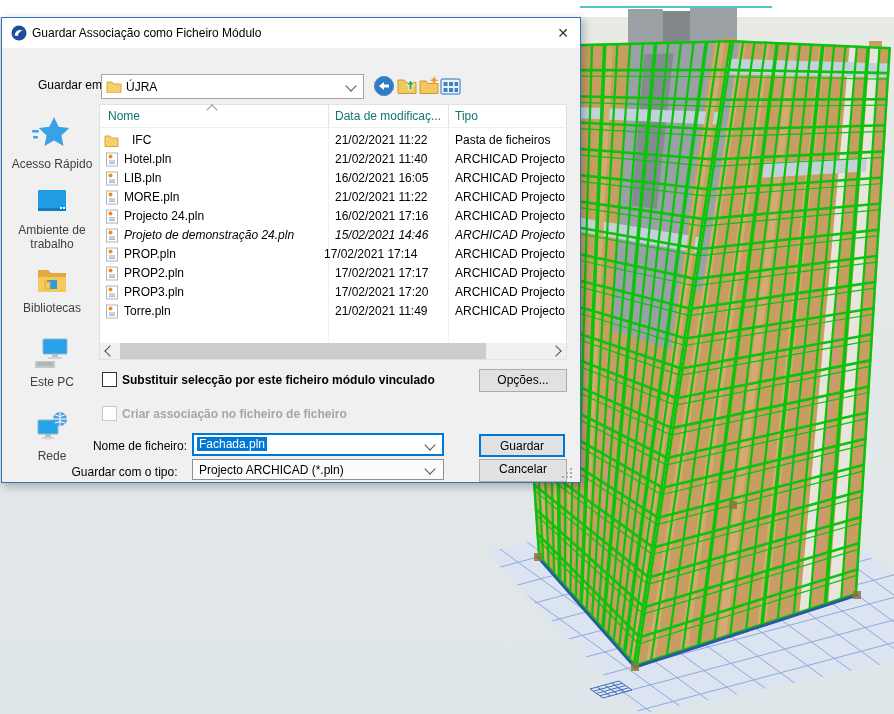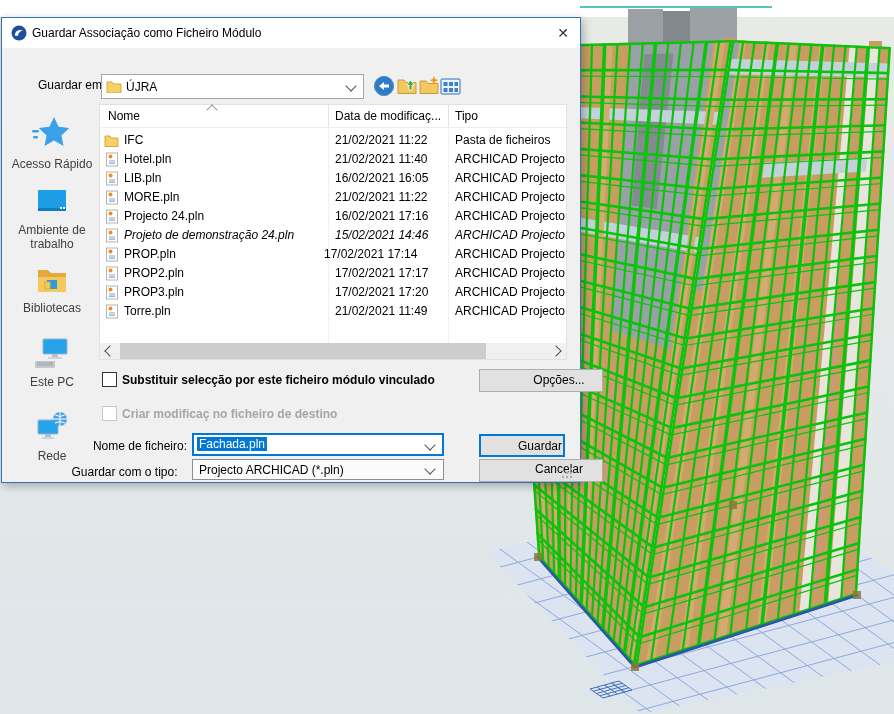--- a/index.html
+++ b/index.html
@@ -24,36 +24,36 @@
         transform:rotate(45deg);}
   .chev-up{transform:rotate(-135deg);border-color:#9a9a9a;}
   
   .tbicon{width:22px;height:22px;top:57px;}
   
   .side-item{width:92px;text-align:center;cursor:pointer;}
   .side-label{display:block;line-height:14px;color:#404040;}
   
   #list-panel{left:97px;top:86px;width:468px;height:256px;background:#fff;border:1px solid #e2e2e2;box-sizing:border-box;}
   #list-header{left:0;top:0;width:466px;height:22px;background:#fff;border-bottom:1px solid #eee;}
-  .hcol{top:4px;color:#000000;}
+  .hcol{top:4px;color:#0f766e;}
   .colsep{top:0;width:1px;height:254px;background:#eef2f7;}
   .hsep{top:0;width:1px;height:22px;background:#e2e2e2;}
   .frow{left:0;width:466px;height:19px;cursor:default;}
   .fcell{position:absolute;top:2px;white-space:nowrap;overflow:hidden;}
   
   #hscroll{left:0;top:238px;width:466px;height:16px;background:#f0f0f0;}
   #hthumb{left:20px;top:0;width:366px;height:16px;background:#cdcdcd;}
   .sb-arrow{top:4px;width:7px;height:7px;border-right:1.6px solid #505050;border-bottom:1.6px solid #505050;}
   
   .cb{width:13px;height:13px;background:#fff;border:1px solid #333;}
   .cb.disabled{border-color:#c8c8c8;}
   .cb-label{font-weight:bold;}
   .cb-label.disabled{color:#a6a6a6;}
   
-  .btn{background:#e1e1e1;border:1px solid #adadad;text-align:center;cursor:pointer;padding-left:36px;}
+  .btn{background:#e1e1e1;border:1px solid #adadad;text-align:center;cursor:pointer;}
   #opcoes-btn{left:477px;top:351px;width:86px;height:21px;line-height:20px;}
   #guardar-btn{left:477px;top:416px;width:86px;height:23px;line-height:20px;border:2px solid #0078d7;box-sizing:border-box;}
   #cancelar-btn{left:477px;top:441px;width:86px;height:21px;line-height:19px;}
   
   #filename-label{left:85px;top:421px;width:100px;text-align:right;}
   #filename-combo{left:190px;top:415px;width:252px;height:23px;border:2px solid #0078d7;background:#fff;box-sizing:border-box;}
   #filename-sel{left:3px;top:2px;background:#0078d7;color:#fff;padding:0 2px;}
   #filetype-label{left:60px;top:447px;width:125px;text-align:center;}
   #filetype-combo{left:190px;top:441px;width:252px;height:21px;background:#fbfbfb;border:1px solid #8f8f8f;box-sizing:border-box;padding-left:32px;}
   #filetype-text{left:6px;top:3px;}
@@ -389,21 +389,21 @@
         <span class="abs hcol" style="left:8px">Nome</span>
         <span class="abs hcol" style="left:235px">Data de modificaç...</span>
         <span class="abs hcol" style="left:355px">Tipo</span>
         <span class="abs chev chev-up" style="left:108px;top:1px"></span>
         <div class="abs hsep" style="left:228px"></div>
         <div class="abs hsep" style="left:348px"></div>
       </div>
       <div id="file-rows" class="abs" style="left:0;top:26px;width:466px">
           <div class="frow abs" style="top: 0px;"><span><svg width="15" height="13" style="position:absolute;left:4px;top:3px">
                 <path d="M1 2 h5 l1.5 2 H14 v8.5 H1 Z" fill="#f7d06b" stroke="#d8a837"></path>
-              </svg></span><span class="fcell" style="left:24px;width:200px">IFC</span><span class="fcell" style="left:235px;width:110px">21/02/2021 11:22</span><span class="fcell" style="left:355px;width:110px">Pasta de ficheiros</span></div>
+              </svg></span><span class="fcell" style="left:32px;width:200px">IFC</span><span class="fcell" style="left:235px;width:110px">21/02/2021 11:22</span><span class="fcell" style="left:355px;width:110px">Pasta de ficheiros</span></div>
           <div class="frow abs" style="top: 19px;"><span><svg width="14" height="15" style="position:absolute;left:5px;top:2px">
                 <rect x="1.5" y="1" width="11" height="13" fill="#fff" stroke="#b4b4b4"></rect>
                 <circle cx="5.5" cy="4.5" r="2" fill="#f08a21"></circle>
                 <path d="M4 9 h6 M4 11.2 h6" stroke="#7aa7d8" stroke-width="1.2"></path>
               </svg></span><span class="fcell" style="left:24px;width:200px">Hotel.pln</span><span class="fcell" style="left:235px;width:110px">21/02/2021 11:40</span><span class="fcell" style="left:355px;width:110px">ARCHICAD Projecto</span></div>
           <div class="frow abs" style="top: 38px;"><span><svg width="14" height="15" style="position:absolute;left:5px;top:2px">
                 <rect x="1.5" y="1" width="11" height="13" fill="#fff" stroke="#b4b4b4"></rect>
                 <circle cx="5.5" cy="4.5" r="2" fill="#f08a21"></circle>
                 <path d="M4 9 h6 M4 11.2 h6" stroke="#7aa7d8" stroke-width="1.2"></path>
               </svg></span><span class="fcell" style="left:24px;width:200px">LIB.pln</span><span class="fcell" style="left:235px;width:110px">16/02/2021 16:05</span><span class="fcell" style="left:355px;width:110px">ARCHICAD Projecto</span></div>
@@ -446,21 +446,21 @@
       <div id="hscroll" class="abs">
         <span class="sb-arrow abs" style="left:6px;transform:rotate(135deg)"></span>
         <div id="hthumb" class="abs"></div>
         <span class="sb-arrow abs" style="left:452px;transform:rotate(-45deg)"></span>
       </div>
     </div>
 
     <div class="abs cb" style="left:100px;top:354px"></div>
     <span class="abs cb-label" style="left:120px;top:355px">Substituir selecção por este ficheiro módulo vinculado</span>
     <div class="abs cb disabled" style="left:100px;top:388px"></div>
-    <span class="abs cb-label disabled" style="left:120px;top:389px">Criar modificaç no ficheiro de destino</span>
+    <span class="abs cb-label disabled" style="left:120px;top:389px">Criar associação no ficheiro de ficheiro</span>
     <div id="opcoes-btn" class="abs btn">Opções...</div>
 
     <span id="filename-label" class="abs label">Nome de ficheiro:</span>
     <div id="filename-combo" class="abs">
       <span id="filename-sel" class="abs">Fachada.pln</span>
       <span class="abs chev" style="left:232px;top:6px"></span>
     </div>
 
     <span id="filetype-label" class="abs label">Guardar com o tipo:</span>
     <div id="filetype-combo" class="abs">

